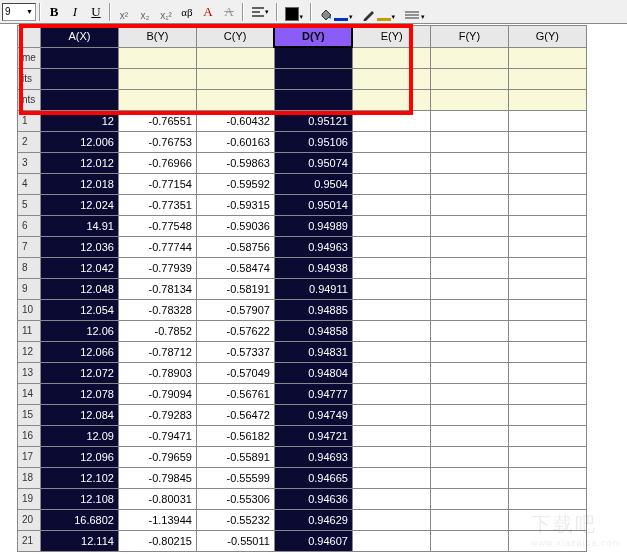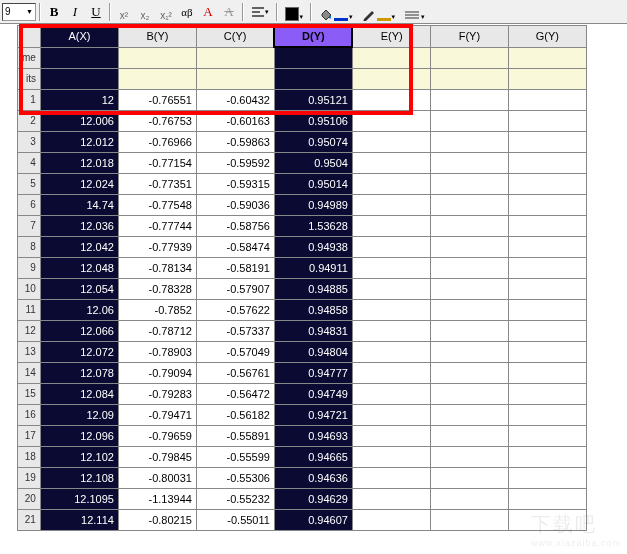--- a/index.html
+++ b/index.html
@@ -69,21 +69,21 @@
   border: 1px solid #888;
   height: 21px;
   padding: 0 4px;
   white-space: nowrap;
   overflow: hidden;
 }
 .col-rowhead { width: 21px; }
 .col-data { width: 78px; }
 .rowhead {
   background: #e8e8e8;
-  text-align: right;
+  text-align: left;
   font-size: 10px;
   color: #333;
 }
 th.colhead {
   background: #e8e8e8;
   text-align: center;
   font-size: 11px;
   font-weight: normal;
   color: #000;
   height: 22px;
@@ -239,20 +239,30 @@
           <td class="rowhead">its</td>
           <td class="units selected"></td>
           <td class="units"></td>
           <td class="units"></td>
           <td class="units selected"></td>
           <td class="units"></td>
           <td class="units"></td>
           <td class="units"></td>
         </tr>
         <tr>
+          <td class="rowhead">nts</td>
+          <td class="units selected"></td>
+          <td class="units"></td>
+          <td class="units"></td>
+          <td class="units selected"></td>
+          <td class="units"></td>
+          <td class="units"></td>
+          <td class="units"></td>
+        </tr>
+        <tr>
           <td class="rowhead">1</td>
           <td class="dcell selected">12</td>
           <td class="dcell">-0.76551</td>
           <td class="dcell">-0.60432</td>
           <td class="dcell selected">0.95121</td>
           <td class="dcell"></td>
           <td class="dcell"></td>
           <td class="dcell"></td>
         </tr>
         <tr>
@@ -290,34 +300,34 @@
           <td class="dcell selected">12.024</td>
           <td class="dcell">-0.77351</td>
           <td class="dcell">-0.59315</td>
           <td class="dcell selected">0.95014</td>
           <td class="dcell"></td>
           <td class="dcell"></td>
           <td class="dcell"></td>
         </tr>
         <tr>
           <td class="rowhead">6</td>
-          <td class="dcell selected">14.74</td>
+          <td class="dcell selected">14.91</td>
           <td class="dcell">-0.77548</td>
           <td class="dcell">-0.59036</td>
           <td class="dcell selected">0.94989</td>
           <td class="dcell"></td>
           <td class="dcell"></td>
           <td class="dcell"></td>
         </tr>
         <tr>
           <td class="rowhead">7</td>
           <td class="dcell selected">12.036</td>
           <td class="dcell">-0.77744</td>
           <td class="dcell">-0.58756</td>
-          <td class="dcell selected">1.53628</td>
+          <td class="dcell selected">0.94963</td>
           <td class="dcell"></td>
           <td class="dcell"></td>
           <td class="dcell"></td>
         </tr>
         <tr>
           <td class="rowhead">8</td>
           <td class="dcell selected">12.042</td>
           <td class="dcell">-0.77939</td>
           <td class="dcell">-0.58474</td>
           <td class="dcell selected">0.94938</td>
@@ -430,21 +440,21 @@
           <td class="dcell selected">12.108</td>
           <td class="dcell">-0.80031</td>
           <td class="dcell">-0.55306</td>
           <td class="dcell selected">0.94636</td>
           <td class="dcell"></td>
           <td class="dcell"></td>
           <td class="dcell"></td>
         </tr>
         <tr>
           <td class="rowhead">20</td>
-          <td class="dcell selected">12.1095</td>
+          <td class="dcell selected">16.6802</td>
           <td class="dcell">-1.13944</td>
           <td class="dcell">-0.55232</td>
           <td class="dcell selected">0.94629</td>
           <td class="dcell"></td>
           <td class="dcell"></td>
           <td class="dcell"></td>
         </tr>
         <tr>
           <td class="rowhead">21</td>
           <td class="dcell selected">12.114</td>

